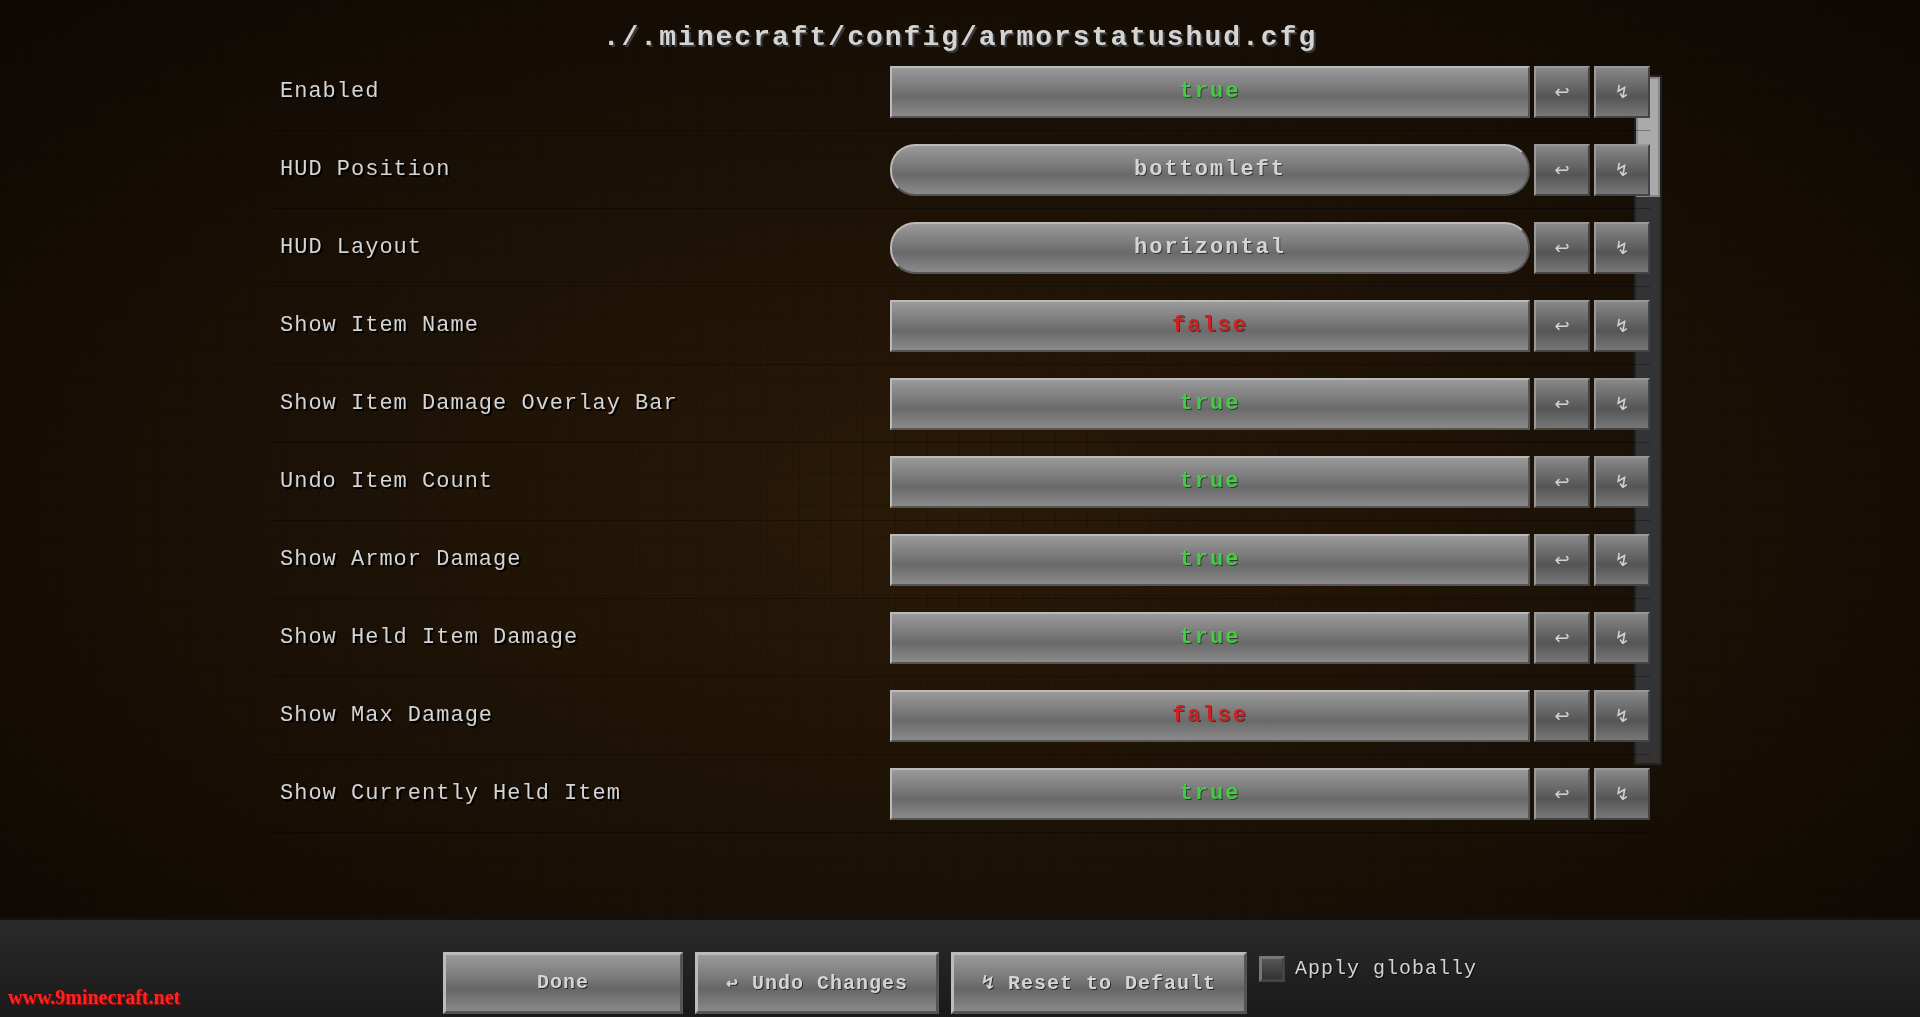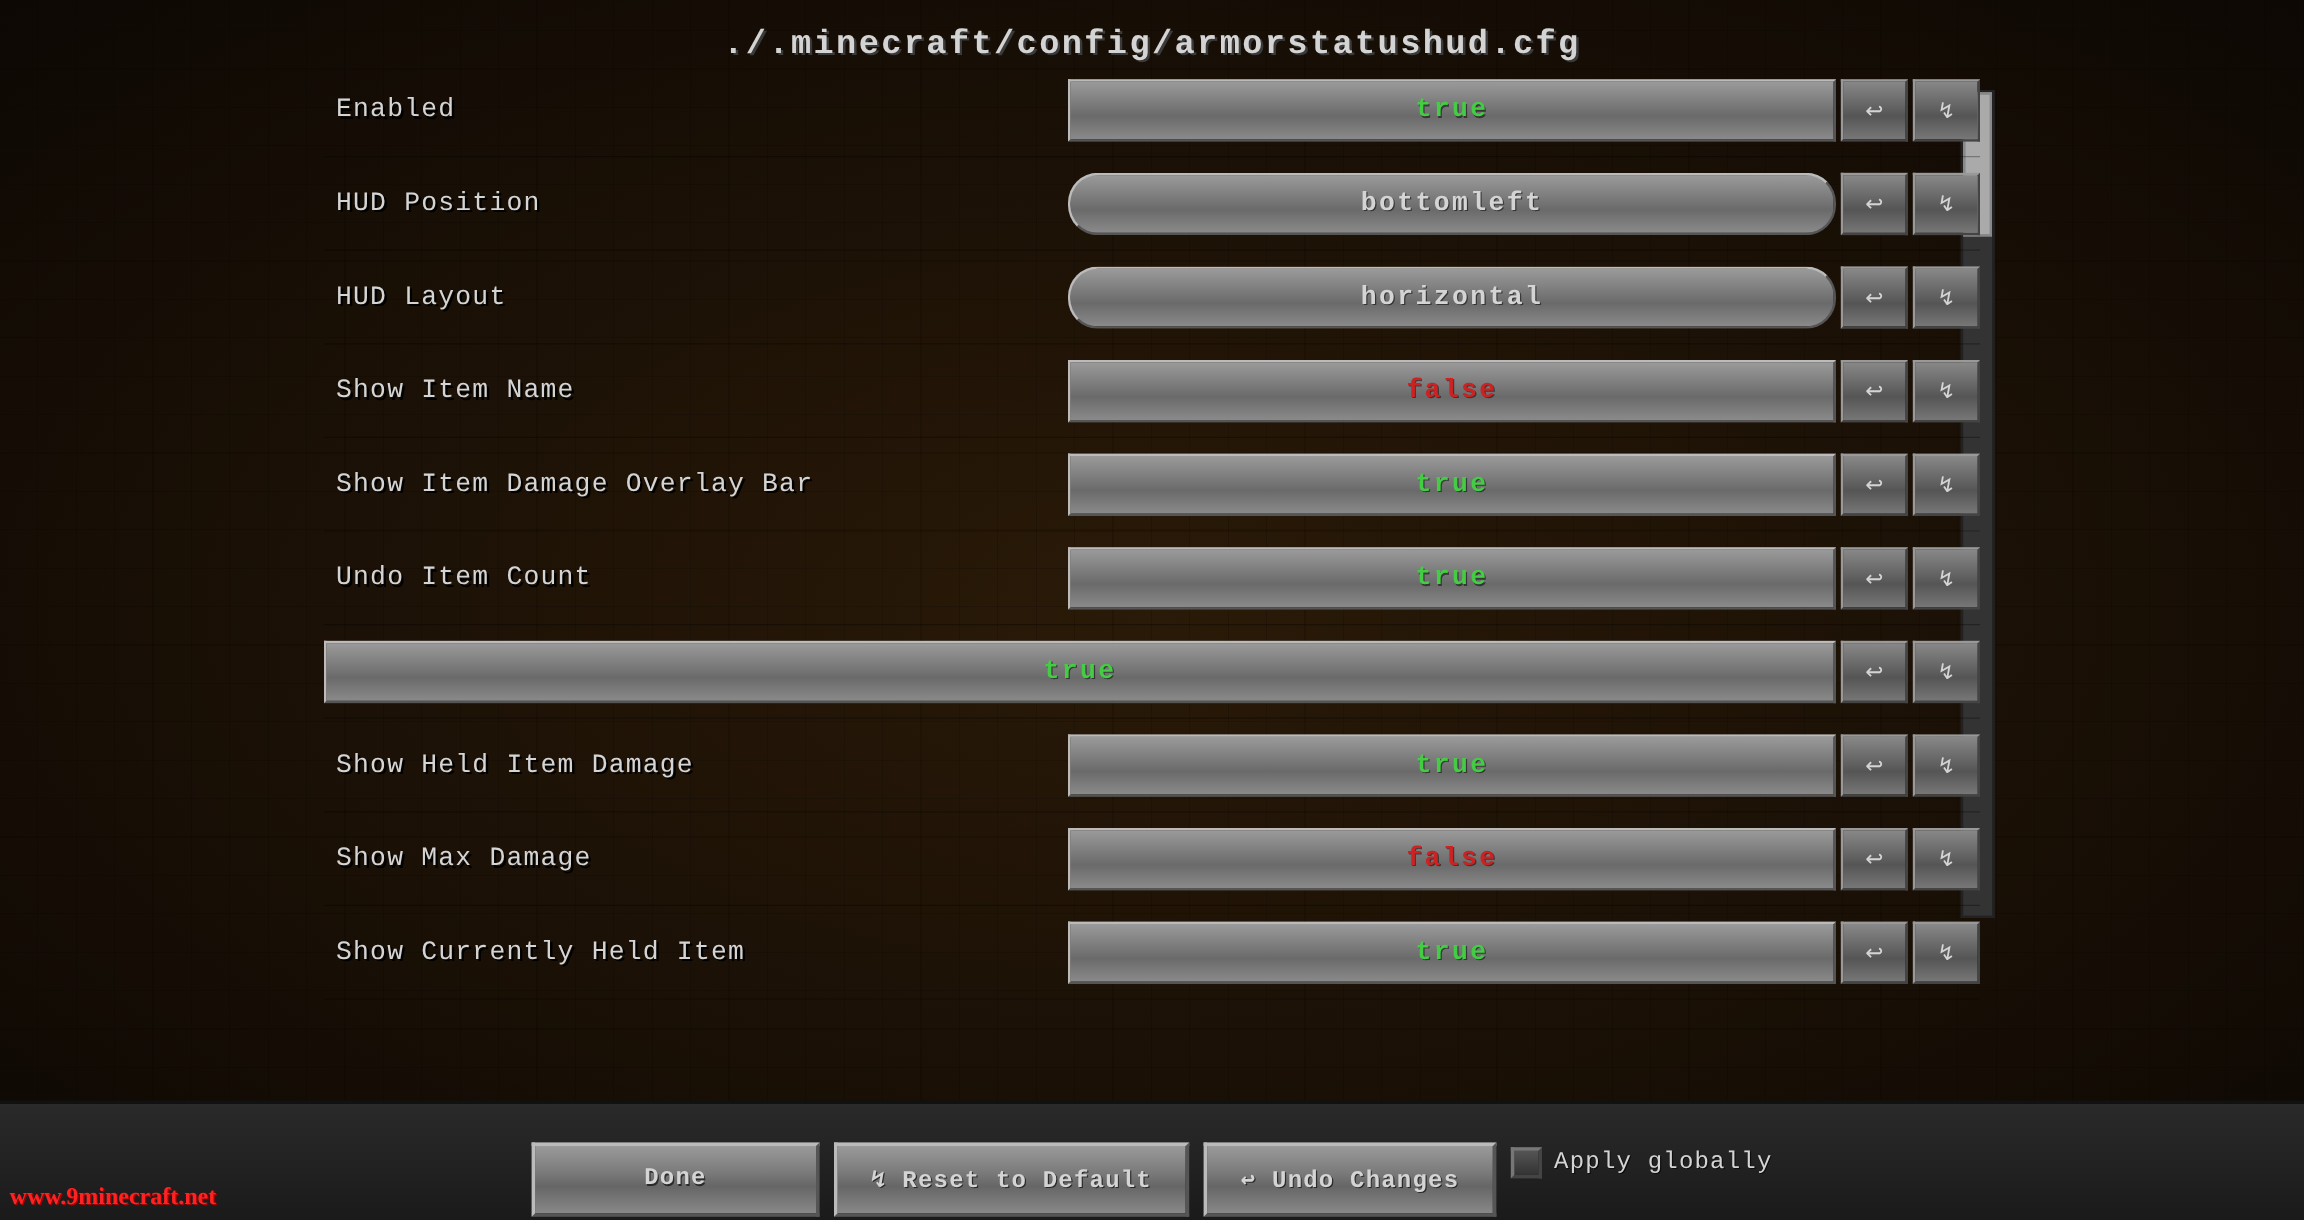--- a/index.html
+++ b/index.html
@@ -273,20 +273,21 @@
         <button class="icon-btn">↩</button>
         <button class="icon-btn">↯</button>
       </div>
       <div class="setting-row">
         <div class="setting-label">Undo Item Count</div>
         <button class="setting-value-btn true-val">true</button>
         <button class="icon-btn">↩</button>
         <button class="icon-btn">↯</button>
       </div>
       <div class="setting-row">
+        <div class="setting-label">Show Armor Damage</div>
         <button class="setting-value-btn true-val">true</button>
         <button class="icon-btn">↩</button>
         <button class="icon-btn">↯</button>
       </div>
       <div class="setting-row">
         <div class="setting-label">Show Held Item Damage</div>
         <button class="setting-value-btn true-val">true</button>
         <button class="icon-btn">↩</button>
         <button class="icon-btn">↯</button>
       </div>
@@ -305,22 +306,22 @@
     </div>
 
 </div>
 
 <div class="scrollbar-area">
   <div class="scrollbar-thumb"></div>
 </div>
 
 <div class="bottom-bar">
   <button class="bottom-btn done-btn">Done</button>
+  <button class="bottom-btn">↩ Undo Changes</button>
   <button class="bottom-btn">↯ Reset to Default</button>
-  <button class="bottom-btn">↩ Undo Changes</button>
   <div class="apply-globally-area">
     <div class="apply-checkbox"></div>
     <span>Apply globally</span>
   </div>
 </div>
 
 <div class="watermark">
   <span>www.</span><span style="color:#ff2222">9minecraft</span><span>.net</span>
 </div>
 

